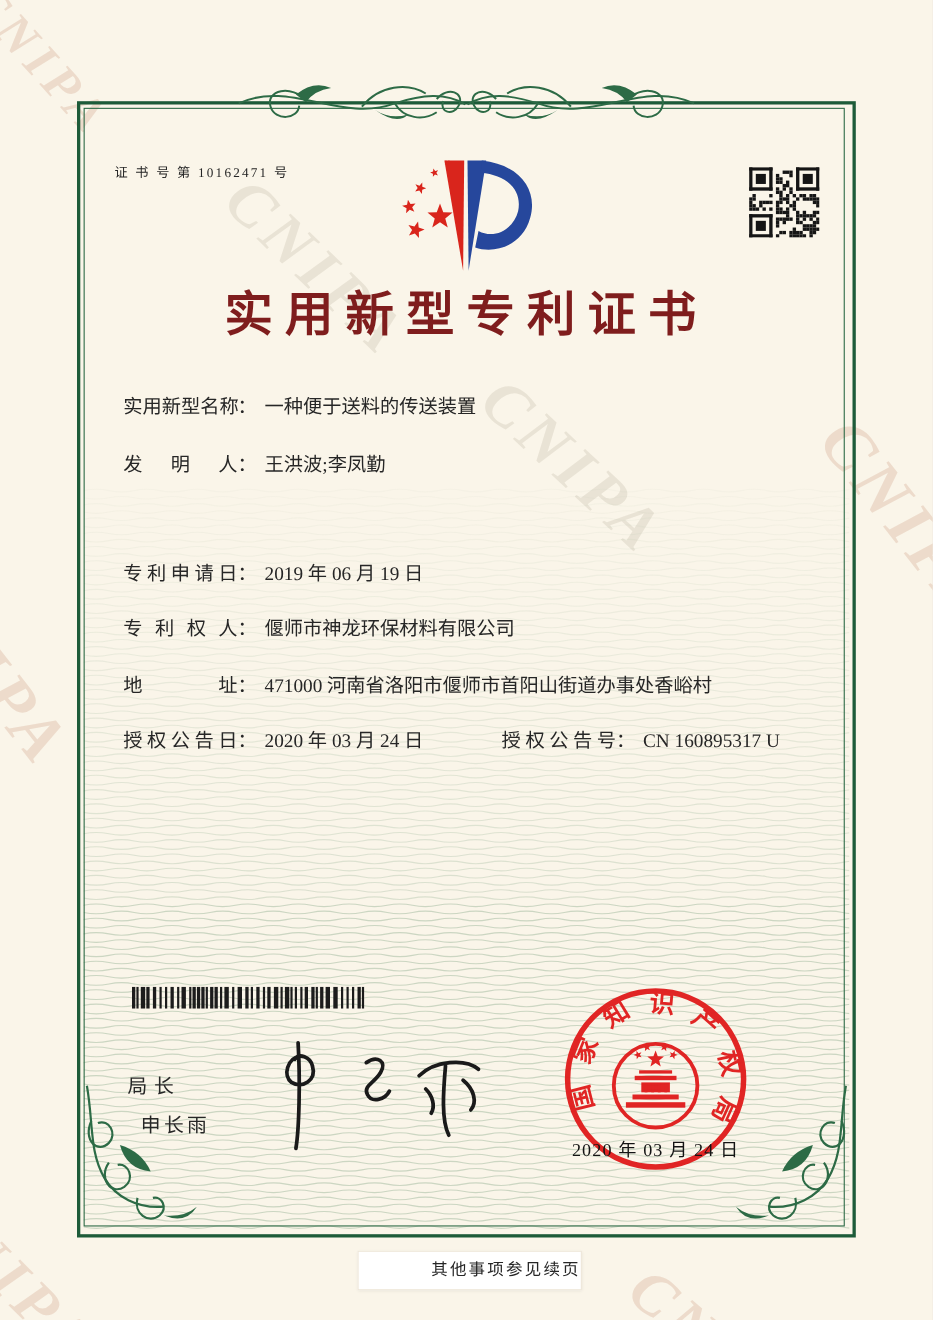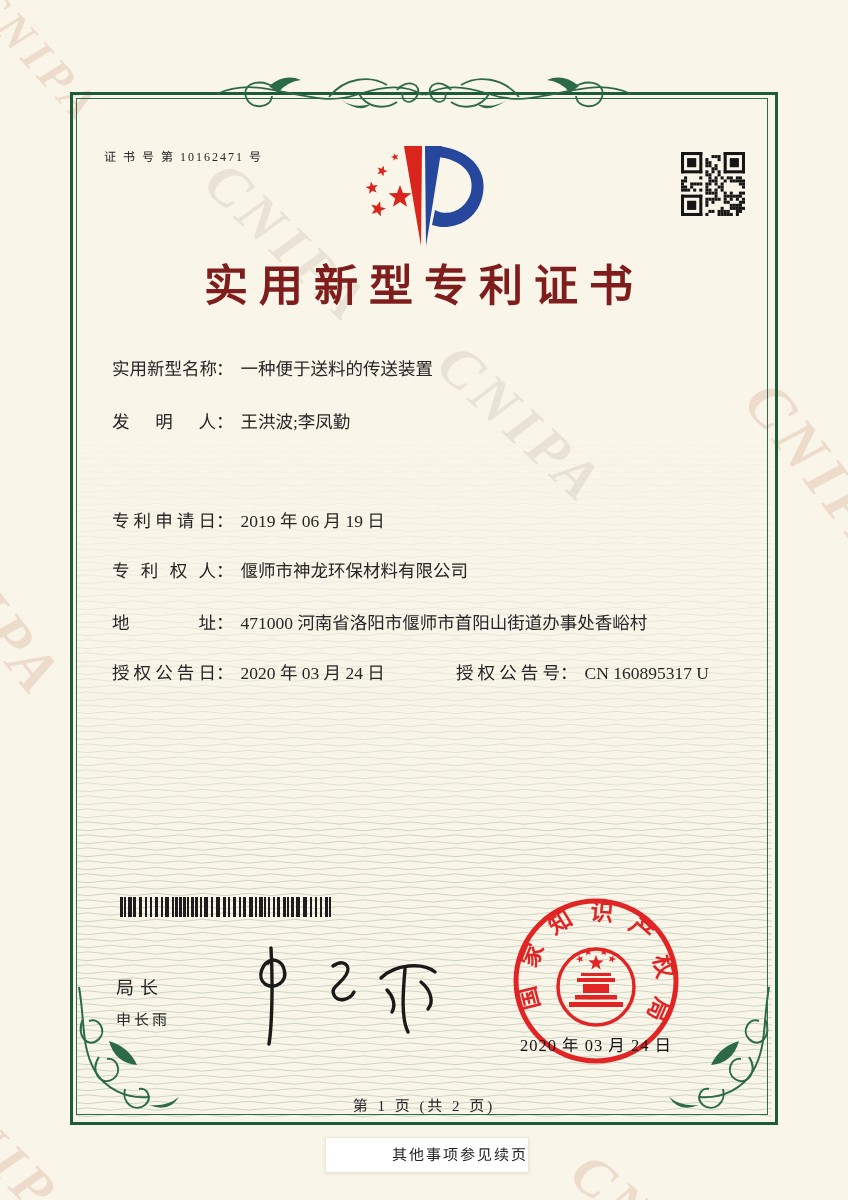--- a/index.html
+++ b/index.html
@@ -44,21 +44,21 @@
   .flabel{display:inline-block; width:104px; text-align:justify; text-align-last:justify;}
   .fvalue{margin-left:7px;}
   .grant-group{position:absolute; left:344px; top:0;}
   .body-text{
     position:absolute; left:112px; top:696px; width:636px; z-index:4;
     font-size:17.5px; line-height:29px; text-align:justify;
   }
   .body-text p{margin:0; text-indent:2em;}
   .barcode{position:absolute; left:120px; top:897px; z-index:4;}
   .sig-title{position:absolute; left:116px; top:973px; font-size:18px; letter-spacing:6px; z-index:4;}
-  .sig-name{position:absolute; left:116px; top:1008px; font-size:15px; letter-spacing:3px; z-index:4;}
+  .sig-name{position:absolute; left:128px; top:1008px; font-size:18px; letter-spacing:3px; z-index:4;}
   .sig-script{position:absolute; left:235px; top:942px; z-index:5;}
   .seal{position:absolute; left:508px; top:893px; z-index:5; opacity:0.96;}
   .seal-date{
     position:absolute; left:508px; top:1032px; width:176px; text-align:center;
     font-size:16.5px; letter-spacing:1px; color:#141414; z-index:6; white-space:nowrap;
   }
   .page-info{position:absolute; left:70px; top:1094px; width:708px; text-align:center; font-size:15px; letter-spacing:3px; z-index:4;}
   .note-box{
     position:absolute; left:325px; top:1137px; width:202px; height:34px; line-height:34px;
     background:#ffffff; border:1px solid #eee6d8; box-shadow:0 1px 3px rgba(0,0,0,0.08);
@@ -486,16 +486,15 @@
       <rect x="-10" y="4" width="2.6" height="8"></rect>
       <rect x="-4" y="4" width="2.6" height="8"></rect>
       <rect x="2" y="4" width="2.6" height="8"></rect>
       <rect x="8" y="4" width="2.6" height="8"></rect>
       <rect x="-21" y="14" width="42" height="4.5"></rect>
       <rect x="-27" y="21" width="54" height="5"></rect>
     </g>
   </svg>
   <div class="seal-date">2020 年 03 月 24 日</div>
 
-  <div class="page-info">第 1 页 (共 2 页)</div>
   <div class="note-box">其他事项参见续页</div>
 
 </div>
 
 </body></html>

